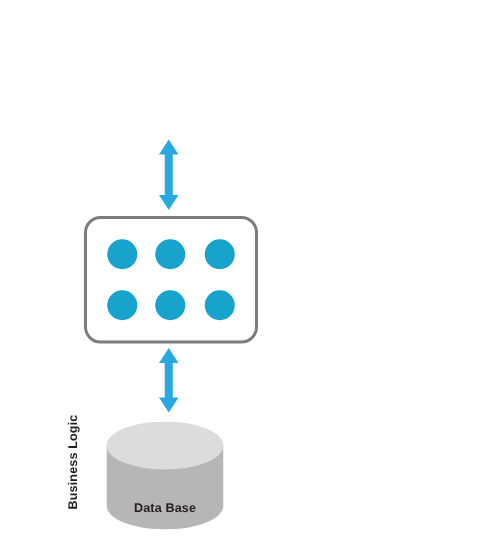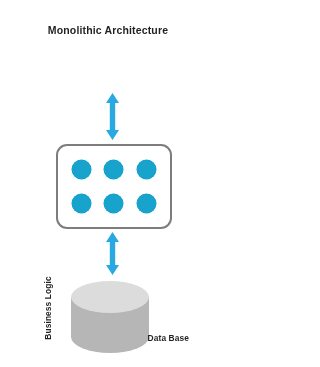--- a/index.html
+++ b/index.html
@@ -131,34 +131,32 @@
     top: 281px;
     width: 78px;
     height: 72px;
   }
   #database-cylinder svg { display: block; width: 100%; height: 100%; }
   #database-label {
     position: absolute;
     left: 71px;
     top: 333px;
     width: 78px;
-    text-align: right;
+    text-align: center;
     font-size: 8.4px;
     font-weight: bold;
     color: #231f20;
     letter-spacing: 0.1px;
-    padding-left: 40px;
   }
 </style>
 </head>
 <body>
 
 <div id="diagram-root">
 
-  <div id="diagram-title">Monolithic Architecture</div>
 
 
   <div class="arrow-vert" id="arrow-ui-logic">
     <svg viewBox="0 0 17 47" preserveAspectRatio="none" aria-hidden="true">
       <polygon points="8.5,0 15,10 11.2,10 11.2,37 15,37 8.5,47 2,37 5.8,37 5.8,10 2,10" fill="#29a9e1"></polygon>
     </svg>
   </div>
 
   <div id="business-logic-label-wrap">
     <div id="business-logic-label">Business Logic</div>

